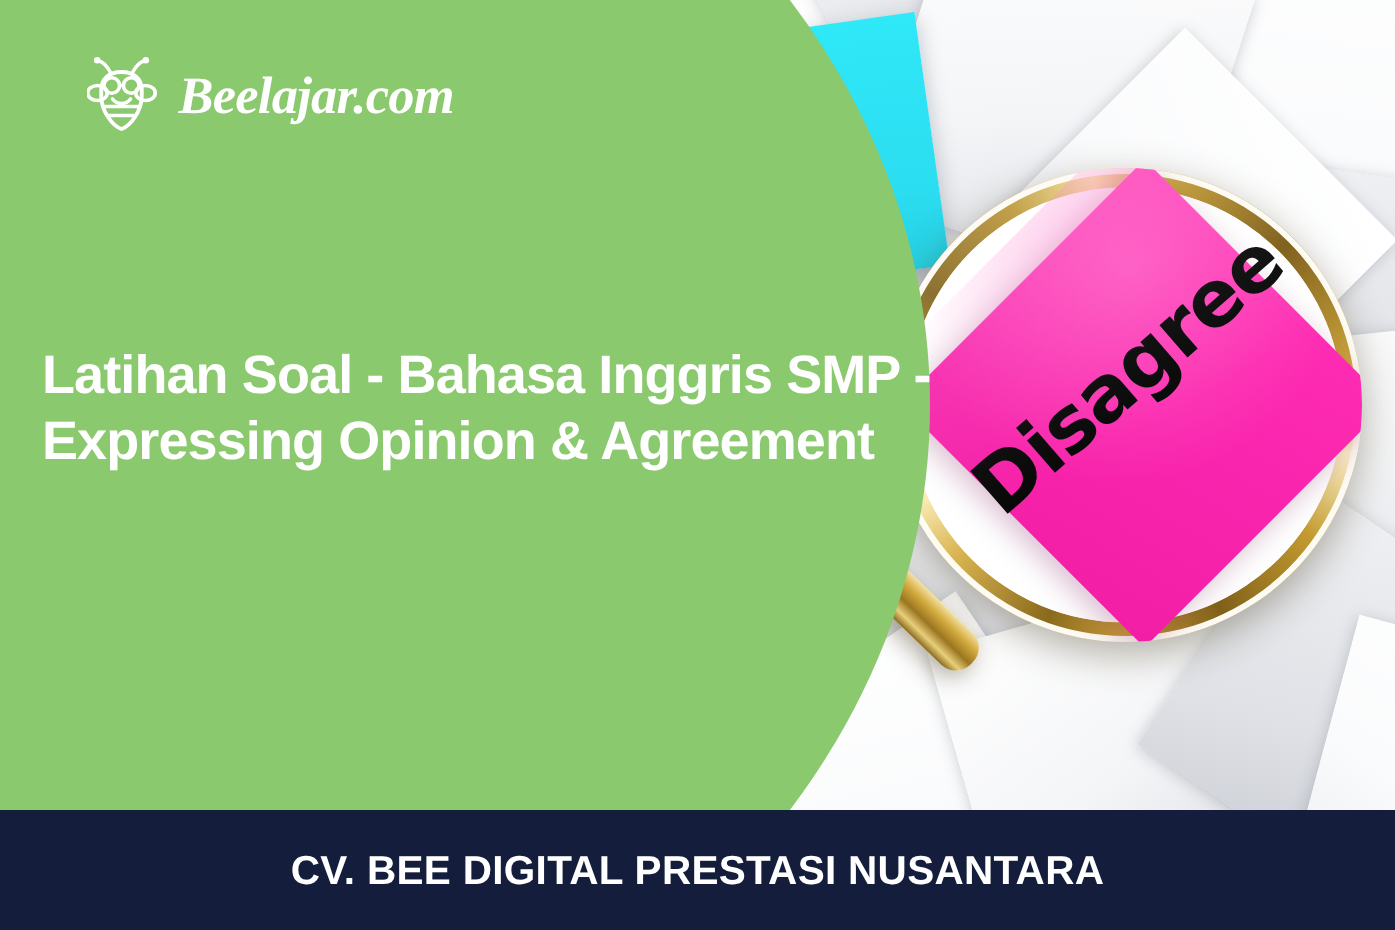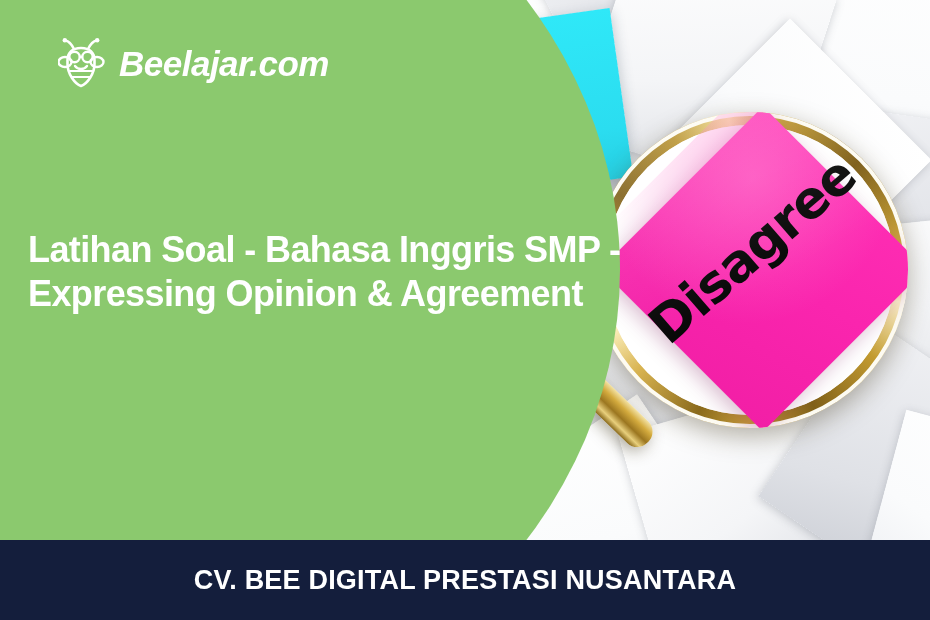--- a/index.html
+++ b/index.html
@@ -119,21 +119,21 @@
     background:#8BC96E;
     z-index:5;
   }
 
   
   .content { position:absolute; left:0; top:0; width:930px; height:540px; z-index:6; }
 
   .logo { position:absolute; left:58px; top:38px; display:flex; align-items:center; gap:9px; }
   .bee-svg { display:block; }
   .logo-word {
-    font-family:Liberation Sans, sans-serif;
+    font-family:Liberation Serif, serif;
     font-style:italic; font-weight:700;
     font-size:35px; color:#ffffff; letter-spacing:-.5px;
     line-height:1;
   }
 
   .title {
     position:absolute; left:28px; top:228px; width:620px;
     font-family:Liberation Sans, sans-serif;
     font-weight:700; font-size:36px; line-height:1.22;
     color:#ffffff; letter-spacing:-0.6px;

